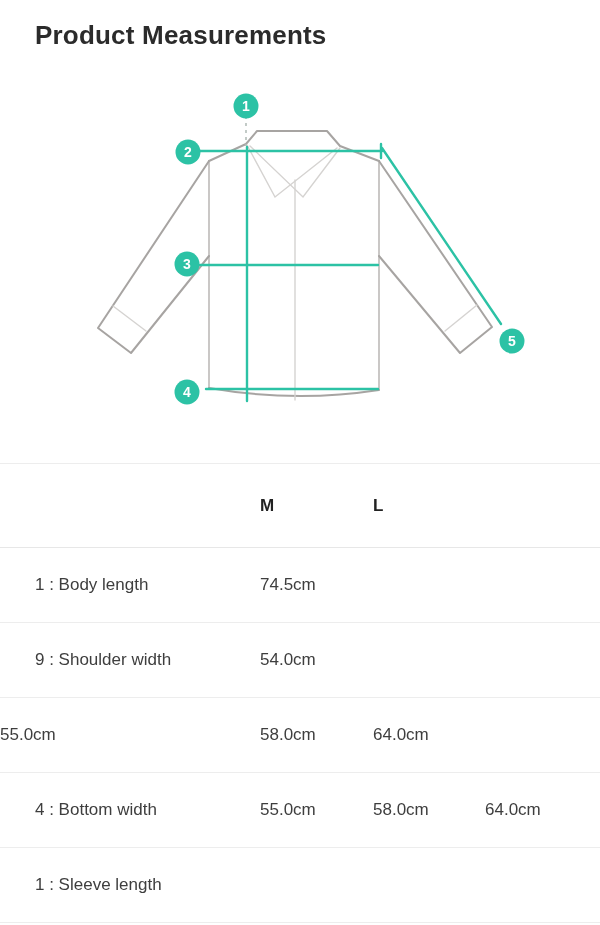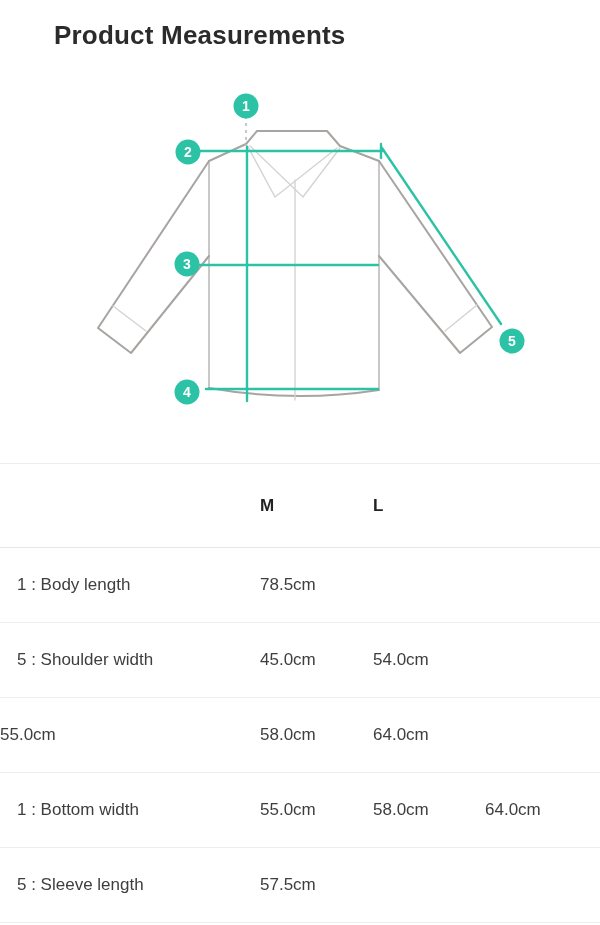--- a/index.html
+++ b/index.html
@@ -13,21 +13,20 @@
     overflow: hidden;
   }
   .page-title {
     position: absolute;
     left: 35px;
     top: 20px;
     font-size: 26px;
     font-weight: 700;
     color: #2b2b2b;
     letter-spacing: 0.2px;
-    margin-left: 19px;
   }
   .diagram-wrap {
     position: absolute;
     left: 0;
     top: 80px;
     width: 600px;
     height: 345px;
   }
   
   .gl { stroke: var(--outline); stroke-width: 2; fill: none; stroke-linejoin: round; stroke-linecap: round; }
@@ -58,21 +57,21 @@
     grid-template-columns: 260px 113px 112px 1fr;
     align-items: center;
     height: 75px;
     border-bottom: 1px solid #ededed;
   }
   .trow.thead {
     height: 84px;
     border-bottom: 1px solid #e7e7e7;
   }
   .cell { text-align: left; }
-  .cell.label { padding-left: 17px; }
+  .cell.label { padding-left: 35px; }
   .thead .cell { font-weight: 700; color: #222222; }
 </style>
 </head>
 <body>
 
 <div class="page">
 
   <h1 class="page-title">Product Measurements</h1>
 
   <div class="diagram-wrap">
@@ -135,41 +134,39 @@
 
   <div class="size-table">
     <div class="trow thead">
       <div class="cell label"></div>
       <div class="cell">M</div>
       <div class="cell">L</div>
     </div>
 
     <div class="trow">
       <div class="cell label">1 : Body length</div>
-      <div class="cell">78.5cm</div>
+      <div class="cell">74.5cm</div>
     </div>
 
     <div class="trow">
-      <div class="cell label">5 : Shoulder width</div>
-      <div class="cell">45.0cm</div>
+      <div class="cell label">9 : Shoulder width</div>
       <div class="cell">54.0cm</div>
     </div>
 
     <div class="trow">
       <div class="cell">55.0cm</div>
       <div class="cell">58.0cm</div>
       <div class="cell">64.0cm</div>
     </div>
 
     <div class="trow">
-      <div class="cell label">1 : Bottom width</div>
+      <div class="cell label">4 : Bottom width</div>
       <div class="cell">55.0cm</div>
       <div class="cell">58.0cm</div>
       <div class="cell">64.0cm</div>
     </div>
 
     <div class="trow">
-      <div class="cell label">5 : Sleeve length</div>
-      <div class="cell">57.5cm</div>
+      <div class="cell label">1 : Sleeve length</div>
     </div>
   </div>
 
 </div>
 
 </body></html>

